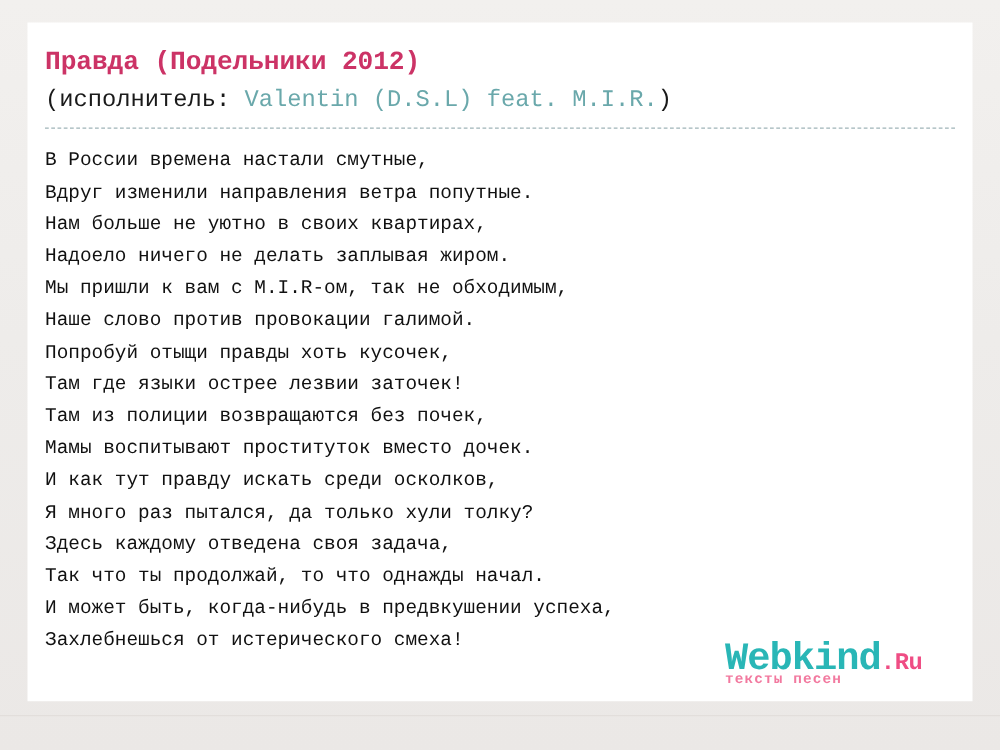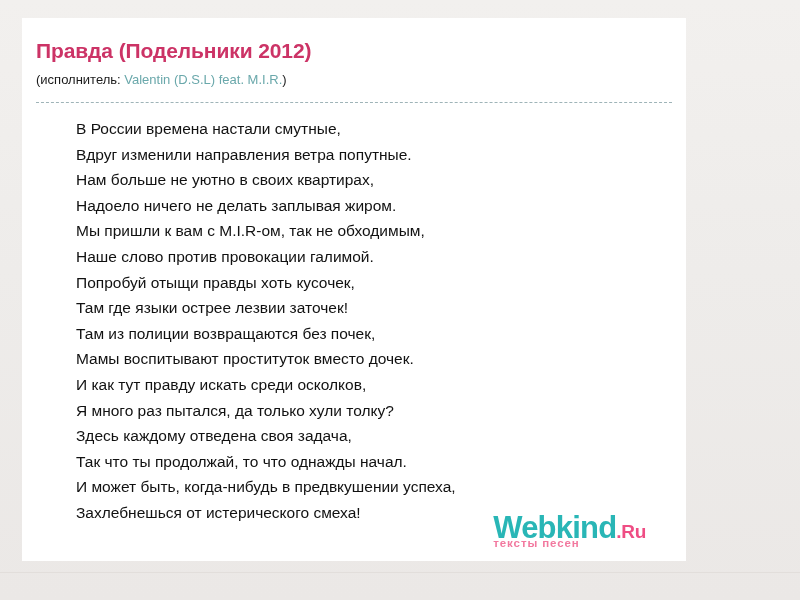--- a/index.html
+++ b/index.html
@@ -29,41 +29,42 @@
     width: 800px;
     height: 1px;
     background: #e2dedb;
   }
   .hairline.h1 { top: 572px; }
 
   .content-card {
     position: absolute;
     left: 22px;
     top: 18px;
-    width: 664px;
+    width: 756px;
     height: 543px;
     background: #ffffff;
     box-sizing: border-box;
+    font-family: Liberation Mono, monospace;
   }
 
   .song-header {
     padding: 20px 14px 0 14px;
   }
 
   .song-title {
     font-size: 21px;
     line-height: 26px;
     font-weight: bold;
     color: #cc3366;
     margin: 0;
     letter-spacing: -0.1px;
   }
 
   .song-artist-line {
-    font-size: 13px;
+    font-size: 19px;
     line-height: 20px;
     color: #1a1a1a;
     margin: 6px 0 12px 0;
     white-space: nowrap;
   }
   .song-artist-link {
     color: #6aa8ab;
     text-decoration: none;
   }
 
@@ -73,21 +74,20 @@
     border-top: 1px dashed #9fb4b8;
     height: 0;
   }
 
   .lyrics {
     padding: 13px 14px 0 14px;
     font-size: 15.5px;
     line-height: 25.6px;
     color: #111111;
     white-space: pre-wrap;
-    margin-left: 40px;
   }
   .lyric-line {
     white-space: nowrap;
   }
 
   .logo-block {
     position: absolute;
     right: 40px;
     bottom: 12px;
     text-align: right;

